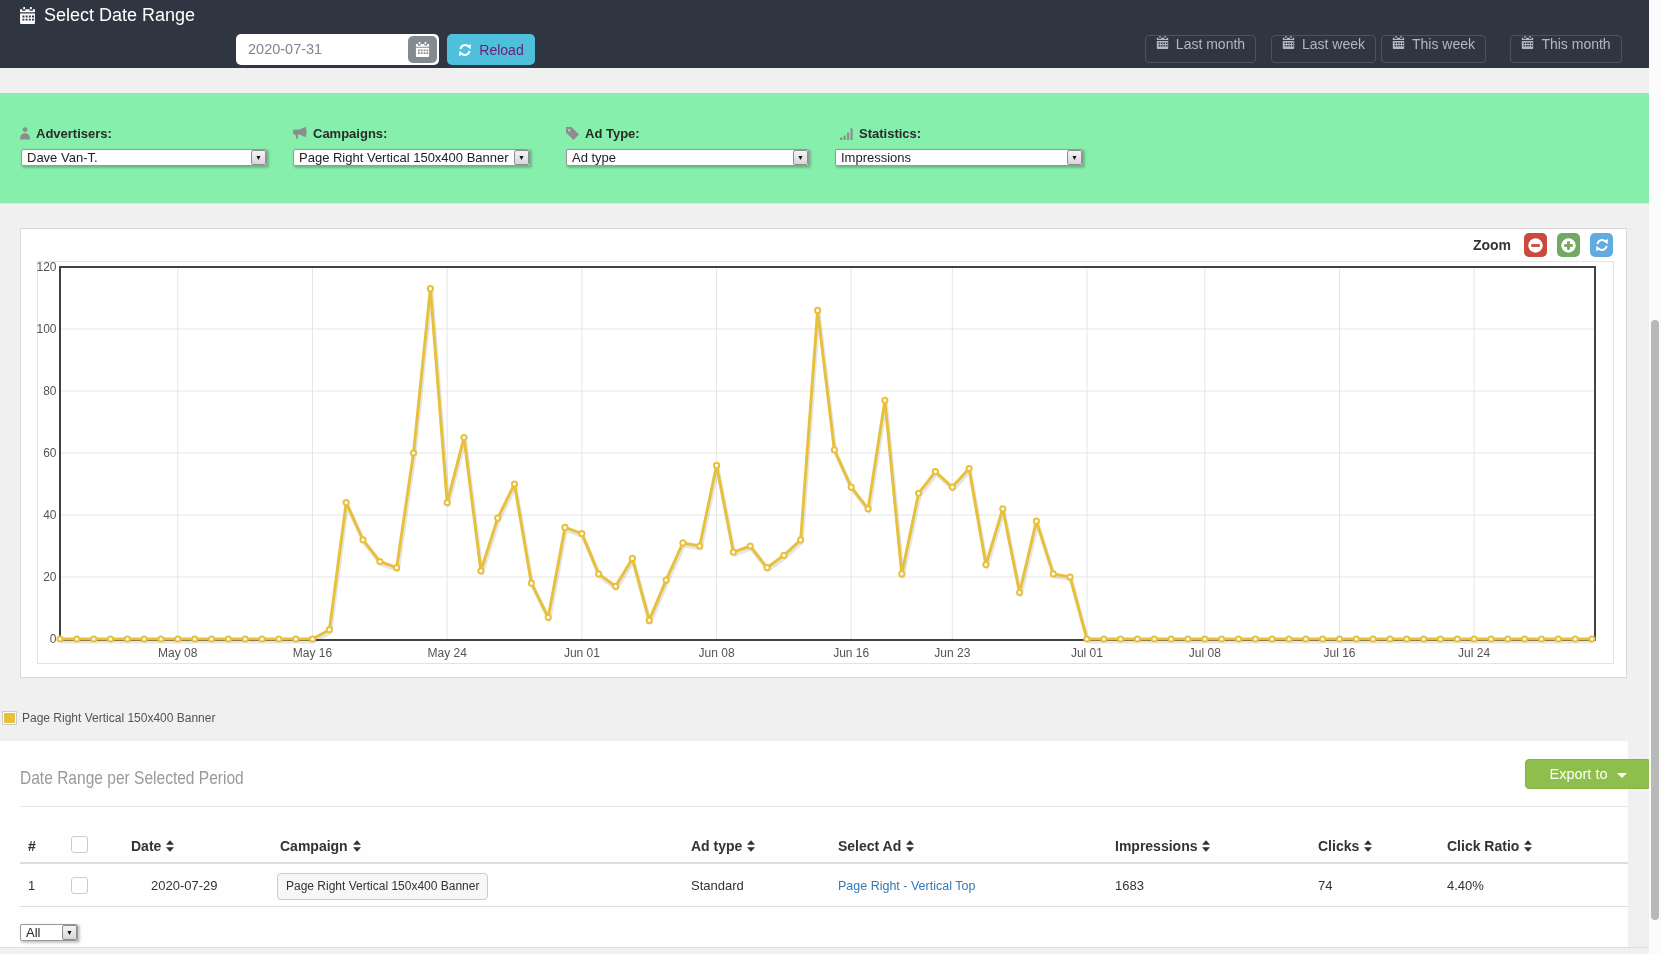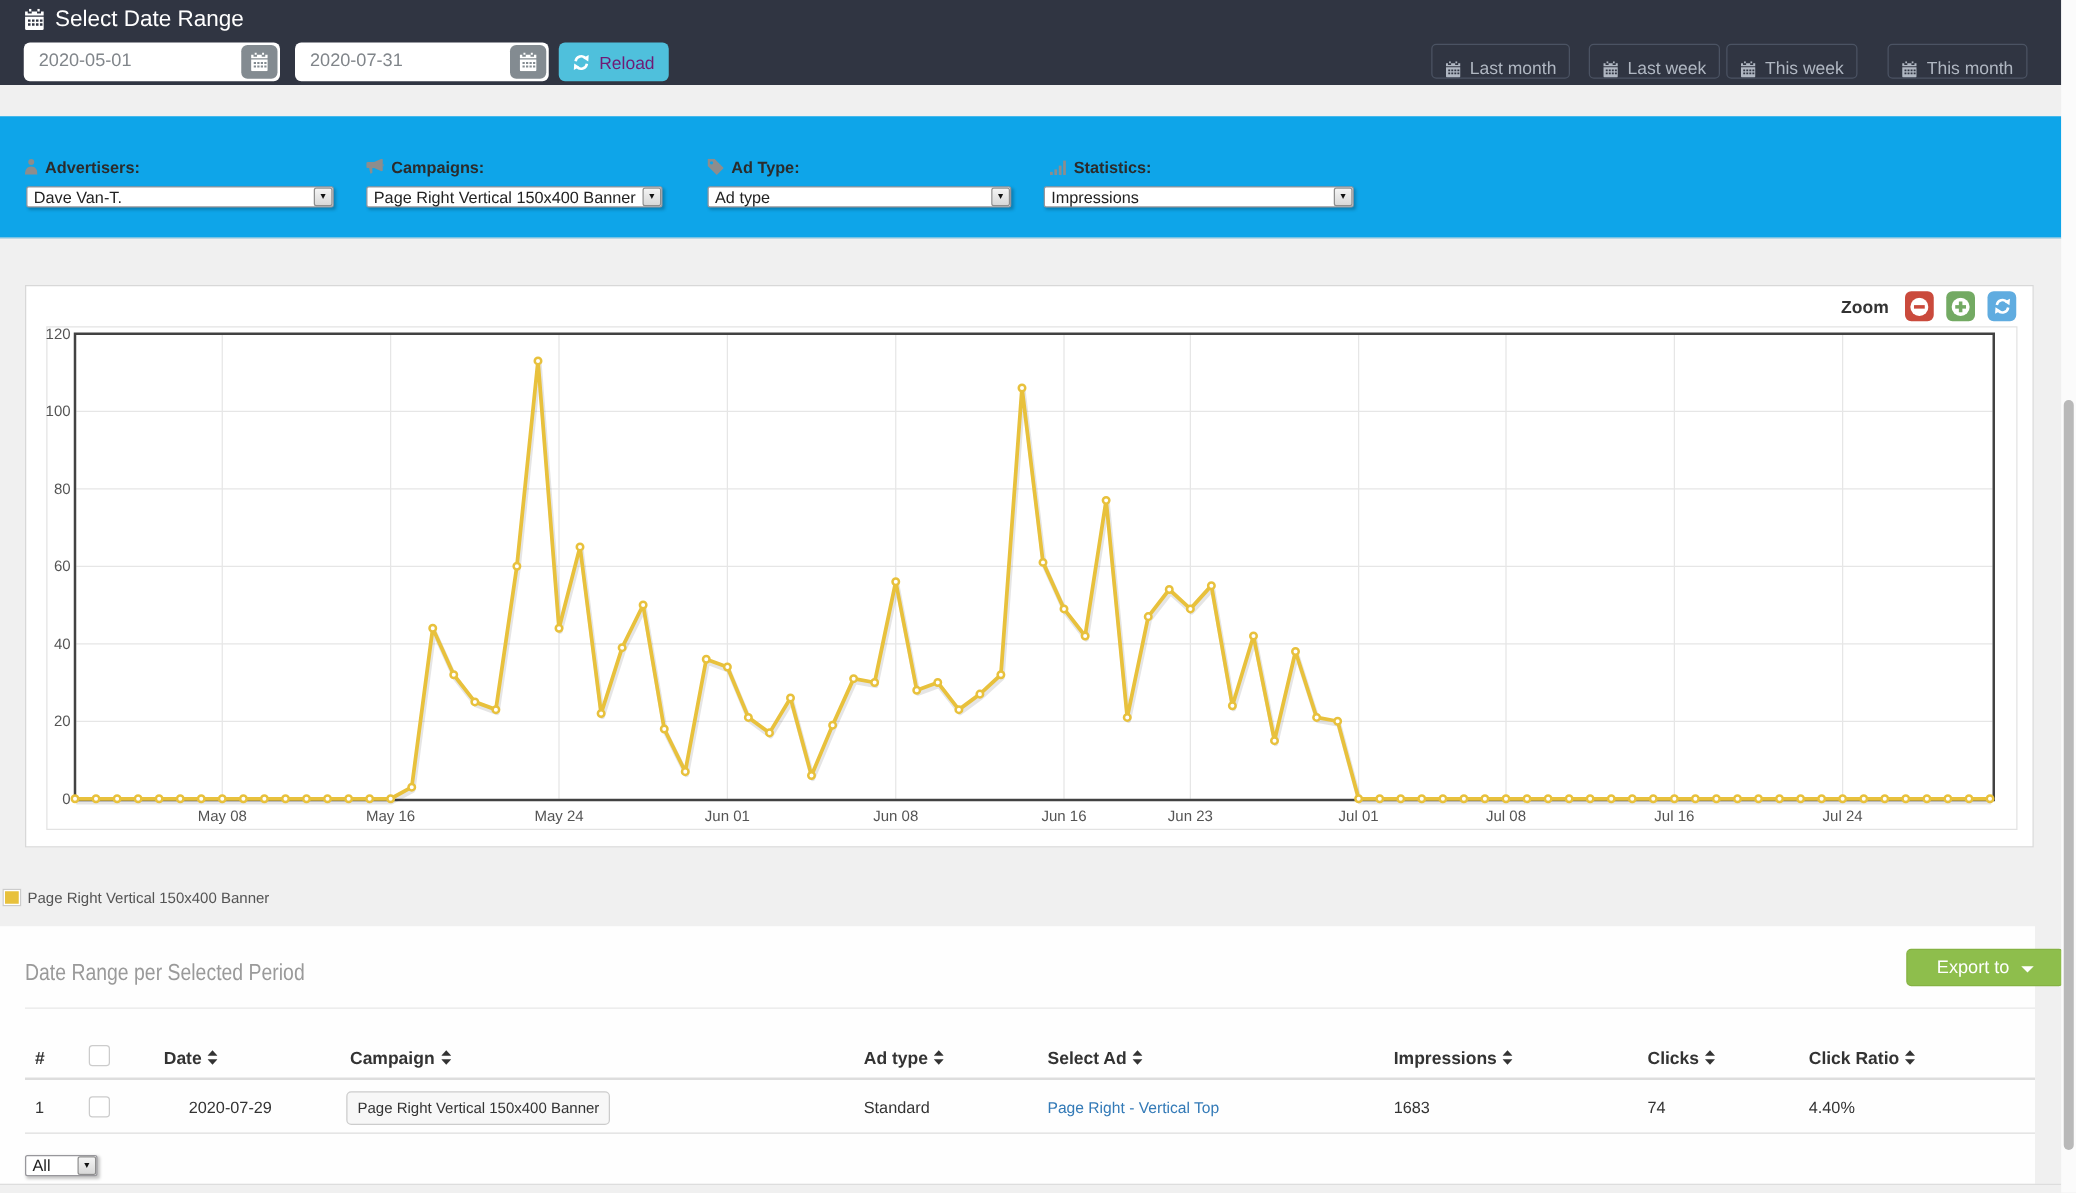--- a/index.html
+++ b/index.html
@@ -1,21 +1,21 @@
 <!DOCTYPE html>
 <html><head><meta charset="utf-8"><style>
 * { margin:0; padding:0; box-sizing:border-box; -webkit-font-smoothing:antialiased; }
 html,body { width:1661px; height:954px; overflow:hidden; font-family:"Liberation Sans",sans-serif; background:#f0f0f0; }
 #topbar { position:absolute; left:0; top:0; width:1649px; height:68px; background:#303542; }
 #title { position:absolute; left:19px; top:5px; color:#fff; font-size:18px; display:flex; align-items:center; gap:8px; }
 .dinput { position:absolute; top:34px; height:31px; background:#fff; border-radius:5px; color:#80858a; font-size:14.5px; line-height:31px; padding-left:12px; }
 .daddon { position:absolute; top:2px; right:2px; width:29px; height:27px; background:#838b91; border-radius:5px; display:flex; align-items:center; justify-content:center; }
 #reload { position:absolute; left:447px; top:34px; width:88px; height:31px; background:#4fc0dc; border-radius:5px; color:#701a75; font-size:14px; display:flex; align-items:center; justify-content:center; gap:7px; }
-.tbtn { position:absolute; top:35px; height:28px; border:1px solid #4b5363; border-radius:4px; color:#b0b7c2; font-size:14px; display:flex; align-items:flex-end; justify-content:center; gap:7px; }
-#filters { position:absolute; left:0; top:93px; width:1649px; height:98px; background:#0ea5e9; border-bottom:1px solid #e2e2e2; }
+.tbtn { position:absolute; top:35px; height:28px; border:1px solid #4b5363; border-radius:4px; color:#b0b7c2; font-size:14px; display:flex; align-items:flex-start; justify-content:center; gap:7px; }
+#filters { position:absolute; left:0; top:93px; width:1649px; height:111px; background:#86efac; border-bottom:1px solid #e2e2e2; }
 .flabel { position:absolute; top:33px; font-size:13px; font-weight:bold; color:#2b2b2b; display:flex; align-items:center; gap:6px; }
 .sel { position:absolute; background:#fff; border:1px solid #98979c; border-radius:2px; box-shadow:1.5px 1.5px 2.5px rgba(0,0,0,0.22); font-size:13px; color:#222; }
 .sel span { position:absolute; left:5px; top:1px; line-height:14px; white-space:nowrap; }
 .sel .selbtn { position:absolute; right:0px; top:0px; bottom:0px; width:15px; background:linear-gradient(#f4f4f4,#d8d8d8); border:1px solid #8e8e8e; border-radius:2px; font-size:7px; color:#111; display:flex; align-items:center; justify-content:center; }
 #chartpanel { position:absolute; left:20px; top:228px; width:1607px; height:450px; background:#fff; border:1px solid #d8d8d8; }
 #zoomrow { position:absolute; right:13px; top:4px; display:flex; align-items:center; gap:10px; }
 #zoomrow b { font-size:14px; color:#333; margin-right:3px; }
 .zbtn { width:23px; height:24px; border-radius:5px; display:flex; align-items:center; justify-content:center; }
 #flotbox { position:absolute; left:16px; top:32px; width:1577px; height:403px; border:1px solid #e3e3e3; }
 #legend { position:absolute; left:2px; top:711px; display:flex; align-items:center; }
@@ -36,25 +36,20 @@
 a.link { color:#337ab7; text-decoration:none; font-size:12.5px; }
 </style></head>
 <body>
 <div id="topbar">
   <div id="title">
       <svg width="17" height="17" viewBox="0 0 16 16" fill="#fff" xmlns="http://www.w3.org/2000/svg">
         <path d="M4 0h1.7v2H4zM10.3 0H12v2h-1.7zM1 2h2v1.6h3V2h4v1.6h3V2h2v3H1zM1 6h14v9a1 1 0 0 1-1 1H2a1 1 0 0 1-1-1zm2.2 2v1.8h1.9V8zm3 0v1.8h1.9V8zm3 0v1.8h1.9V8zm3 0v1.8h1.9V8zm-9 3v1.8h1.9V11zm3 0v1.8h1.9V11zm3 0v1.8h1.9V11zm3 0v1.8h1.9V11z"></path>
       </svg>
       <span>Select Date Range</span>
     </div>
-  <div class="dinput" style="left:19px;width:205px;">2020-05-01<div class="daddon">
-        <svg width="15" height="15" viewBox="0 0 16 16" fill="#fff" xmlns="http://www.w3.org/2000/svg">
-          <path d="M4 0h1.7v2H4zM10.3 0H12v2h-1.7zM1 2h2v1.6h3V2h4v1.6h3V2h2v3H1zM1 6h14v9a1 1 0 0 1-1 1H2a1 1 0 0 1-1-1zm2.2 2v1.8h1.9V8zm3 0v1.8h1.9V8zm3 0v1.8h1.9V8zm3 0v1.8h1.9V8zm-9 3v1.8h1.9V11zm3 0v1.8h1.9V11zm3 0v1.8h1.9V11zm3 0v1.8h1.9V11z"></path>
-        </svg>
-      </div></div>
   <div class="dinput" style="left:236px;width:203px;">2020-07-31<div class="daddon">
         <svg width="15" height="15" viewBox="0 0 16 16" fill="#fff" xmlns="http://www.w3.org/2000/svg">
           <path d="M4 0h1.7v2H4zM10.3 0H12v2h-1.7zM1 2h2v1.6h3V2h4v1.6h3V2h2v3H1zM1 6h14v9a1 1 0 0 1-1 1H2a1 1 0 0 1-1-1zm2.2 2v1.8h1.9V8zm3 0v1.8h1.9V8zm3 0v1.8h1.9V8zm3 0v1.8h1.9V8zm-9 3v1.8h1.9V11zm3 0v1.8h1.9V11zm3 0v1.8h1.9V11zm3 0v1.8h1.9V11z"></path>
         </svg>
       </div></div>
   <div id="reload">
       <svg width="14" height="14" viewBox="0 0 16 16" xmlns="http://www.w3.org/2000/svg">
         <g stroke="#fff" stroke-width="2.3" fill="none">
           <path d="M2.8 6.9 A5.4 5.4 0 0 1 12.2 4.2"></path>
           <path d="M13.2 9.1 A5.4 5.4 0 0 1 3.8 11.8"></path>

